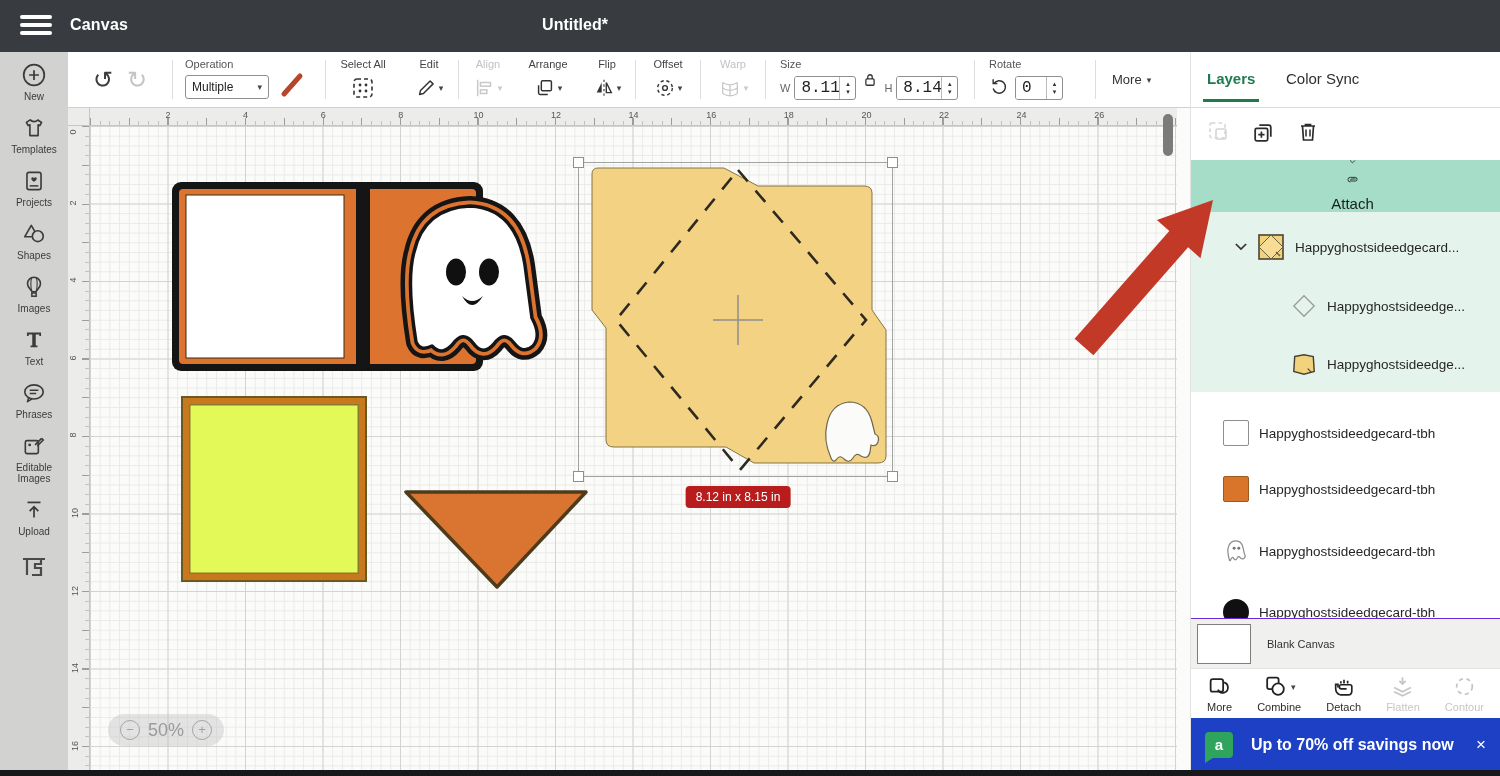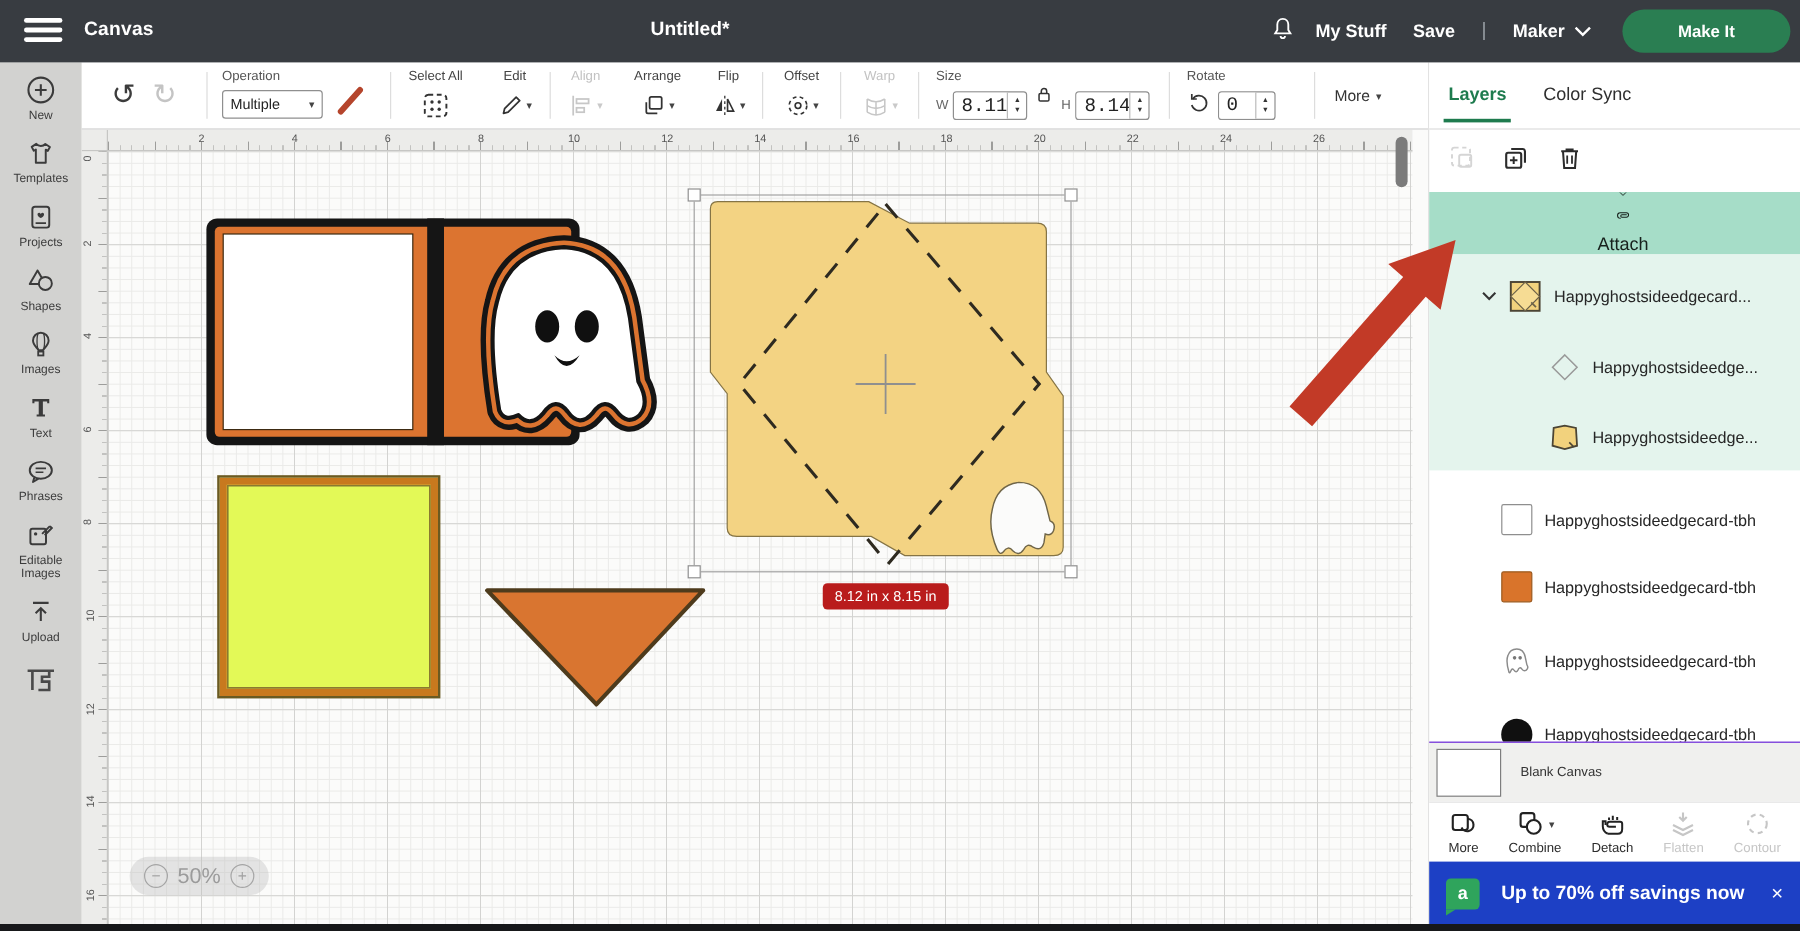--- a/index.html
+++ b/index.html
@@ -60,21 +60,21 @@
      background-size:77.5px 77.5px,77.5px 77.5px,9.6875px 9.6875px,9.6875px 9.6875px; }
   .vscroll { position:absolute; left:1095px; top:6px; width:10px; height:42px; background:#7b7b7b; border-radius:5px; }
   .selbox { position:absolute; left:510px; top:54px; width:315px; height:315px; border:1.5px solid #a2a2a2; }
   .handle { position:absolute; width:11px; height:11px; background:#fff; border:1.5px solid #8f8f8f; }
   .tooltip { position:absolute; left:670px; top:378px; transform:translateX(-50%); background:#b91c1c; color:#fff; font-size:12px; padding:4px 10px; border-radius:4px; white-space:nowrap; }
   .zoompill { position:absolute; left:40px; top:606px; width:116px; height:32px; background:rgba(190,190,190,.38); border-radius:17px; display:flex; align-items:center; justify-content:center; gap:8px; color:#909090; }
   .zoompill .zbtn { width:20px; height:20px; border:1.5px solid #a5a5a5; border-radius:50%; font-size:13px; line-height:17px; text-align:center; color:#a0a0a0; cursor:pointer; }
   .zoompill .zval { font-size:18px; color:#9b9b9b; }
 
   
-  .rpanel { position:absolute; left:1190px; top:52px; width:310px; height:724px; background:#fff; border-left:1px solid #e2e2e2; z-index:20;padding-left:28px; }
+  .rpanel { position:absolute; left:1190px; top:52px; width:310px; height:724px; background:#fff; border-left:1px solid #e2e2e2; z-index:20; }
   .rtabs { position:absolute; left:0; top:0; width:100%; height:56px; border-bottom:1px solid #dcdcdc; background:#fff; }
   .rtab { position:absolute; top:18px; font-size:15px; cursor:pointer; }
   .rtab.active { color:#1e7b4e; font-weight:bold; }
   .rtab.active::after { content:""; position:absolute; left:-4px; right:-4px; bottom:-15px; height:3px; background:#1e7b4e; }
   .rtools { position:absolute; left:0; top:62px; width:100%; height:40px; display:flex; align-items:center; gap:20px; padding-left:16px; }
   .attach-row { position:absolute; left:0; top:108px; width:100%; height:52px; background:#a6ddc8; display:flex; align-items:center; gap:12px; padding-left:14px; cursor:pointer;flex-direction:column; }
   .attach-row .name { font-size:15px; color:#17211c; }
   .mintblock { position:absolute; left:0; top:160px; width:100%; height:180px; background:#e4f4ed; }
   .lrow { position:absolute; width:100%; height:44px; display:flex; align-items:center; gap:10px; cursor:pointer; }
   .lrow .name { font-size:13.5px; color:#262626; white-space:nowrap; overflow:hidden; }
@@ -101,38 +101,20 @@
 <body>
 
 <header class="topbar">
   <div class="hamburger">
       <span></span>
       <span></span>
       <span></span>
     </div>
   <div class="tb-canvas-label">Canvas</div>
   <div class="tb-title">Untitled*</div>
-  <div class="tb-right">
-    <span style="margin-right:16px;">
-      <svg width="22" height="22" viewBox="0 0 24 24" fill="none" stroke="#fff" stroke-width="1.7">
-          <path d="M12 3c-3.1 0-5 2.3-5 5.2V13l-1.9 3.2h13.8L17 13V8.2C17 5.3 15.1 3 12 3z"></path>
-          <path d="M10 18.5a2 2 0 0 0 4 0"></path>
-        </svg>
-    </span>
-    <span class="tb-link">My Stuff</span>
-    <span class="tb-link">Save</span>
-    <span class="tb-pipe">|</span>
-    <span class="machine">
-      <span>Maker</span>
-      <svg width="14" height="9" viewBox="0 0 14 9">
-          <path d="M1 1l6 6 6-6" fill="none" stroke="#fff" stroke-width="2"></path>
-        </svg>
-    </span>
-    <button class="makeit">Make It</button>
-  </div>
 </header>
 
 <nav class="sidebar">
   <div class="side-item" style="margin-top:10px;">
     <svg width="26" height="26" viewBox="0 0 24 24">
         <circle cx="12" cy="12" r="9.5" fill="none" stroke="#3b3b3b" stroke-width="1.6"></circle>
         <path d="M12 7.5v9M7.5 12h9" stroke="#3b3b3b" stroke-width="1.6"></path>
       </svg>
     <span class="lbl">New</span>
   </div>

